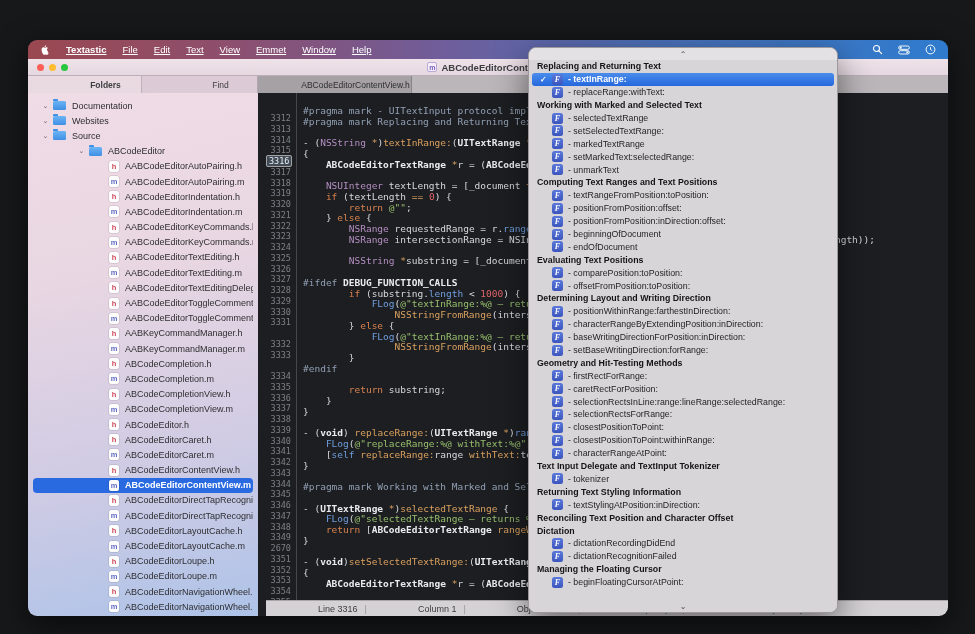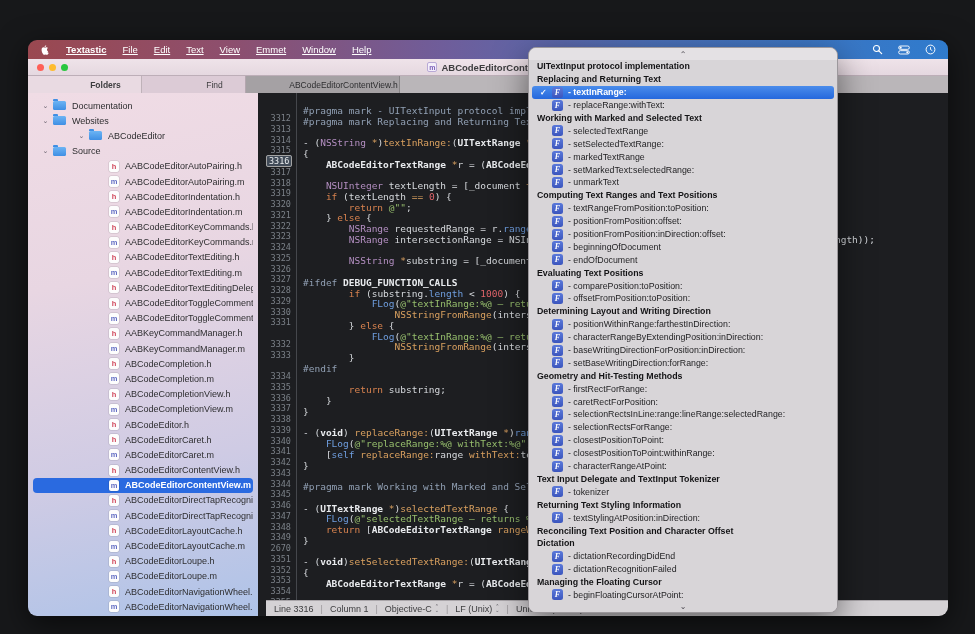--- a/index.html
+++ b/index.html
@@ -30,21 +30,21 @@
   .wtitle { margin:0 auto; display:flex; align-items:center; gap:4px;
     font-size:9.5px; font-weight:bold; color:#3c3c3e; }
   .doc-ic { width:10px; height:10px; background:#f4effa; border:1px solid #b9a9d6; border-radius:2px;
     font-size:7px; font-weight:bold; color:#7a5fb8; display:flex; align-items:center; justify-content:center; }
 
   
   .tabbar { position:absolute; left:0; top:36px; right:0; height:17px; display:flex; background:#a8a2a6; }
   .tab { height:100%; display:flex; align-items:center; justify-content:center;
     font-size:8.5px; color:#3d3d3f; border-right:1px solid rgba(0,0,0,.18); overflow:hidden; white-space:nowrap;padding-left:42px; }
   .tab.t0 { width:114px; background:#e9dae2; font-weight:bold; }
-  .tab.t1 { width:104px; background:#dccbd6; }
+  .tab.t1 { width:116px; background:#dccbd6; }
   .tab.t2 { width:154px; background:#a5a1a4; color:#2d2d2f; }
   .tab.t3 { flex:1; background:#bab6b9; border-right:none; }
 
   
   .main { position:absolute; left:0; top:53px; right:0; bottom:0; display:flex;gap:8px; }
 
   
   .sidebar { width:230px; height:100%;
     background:linear-gradient(168deg,#f0dce5 0%,#e8d6e2 35%,#cfcbe4 70%,#aec3e8 100%);
     padding-top:5px; overflow:hidden; }
@@ -70,21 +70,21 @@
   .ln { height:10.75px; font-size:8.5px; color:#7b8188; text-align:right; padding-right:5px; line-height:10.75px; }
   .ln.cur span { background:#414b58; border:1px solid #a3a3a3; border-radius:2px; padding:0 2px; color:#e8ebee; }
   .cl { height:10.75px; font-size:9.5px; line-height:10.75px; white-space:pre; color:#d6d9dd; }
   .tk-pp { color:#91a0b4; } .tk-ty { color:#b48fc2; } .tk-bt { color:#e9ebee; font-weight:bold; }
   .tk-fn { color:#d9a05f; } .tk-kw { color:#d9834f; } .tk-bl { color:#6f9edf; }
   .tk-st { color:#97bf6d; } .tk-nu { color:#e0646a; } .tk-op { color:#d9a05f; } .tk-pl { color:#d6d9dd; }
 
   
   .statusbar { height:16px; background:#d5d2d5; border-top:1px solid #a9a5a9; display:flex;
     align-items:center; font-size:9px; color:#3c3c3e; padding-left:8px; gap:7px; }
-  .sseg { display:flex; align-items:center; gap:3px; white-space:nowrap; }
+  .sseg { display:flex; align-items:center; gap:3px; white-space:nowrap;margin-left:44px; }
   .ssep { color:#9a969a; }
   .dd { display:inline-flex; flex-direction:column; line-height:3.4px; font-size:5px; color:#55525a; }
 
   
   .popover { position:absolute; left:500px; top:7px; width:310px; height:566px; z-index:60;
     background:#d8d5d8; border:1px solid #9c989c; border-radius:8px;
     box-shadow:0 12px 34px rgba(0,0,0,.5); display:flex; flex-direction:column; overflow:hidden; }
   .pop-scroll { height:12px; flex:none; display:flex; align-items:center; justify-content:center;
     color:#4c4950; font-size:8px; background:#e4e1e4; }
   .pop-scroll.bottom { background:#d8d5d8; }
@@ -167,29 +167,29 @@
         <div class="srow lv0">
           <span class="chev">⌄</span>
           <span class="fold"></span>
           <span>Documentation</span>
         </div>
         <div class="srow lv0">
           <span class="chev">⌄</span>
           <span class="fold"></span>
           <span>Websites</span>
         </div>
+        <div class="srow lv0">
+          <span class="chev">⌄</span>
+          <span class="fold"></span>
+          <span>Source</span>
+        </div>
         <div class="srow lv1">
           <span class="chev">⌄</span>
           <span class="fold"></span>
           <span>ABCodeEditor</span>
-        </div>
-        <div class="srow lv0">
-          <span class="chev">⌄</span>
-          <span class="fold"></span>
-          <span>Source</span>
         </div>
         <div class="srow lv2">
           <span class="fdoc h">h</span>
           <span>AABCodeEditorAutoPairing.h</span>
         </div>
         <div class="srow lv2">
           <span class="fdoc m">m</span>
           <span>AABCodeEditorAutoPairing.m</span>
         </div>
         <div class="srow lv2">
@@ -424,21 +424,20 @@
           <span class="sseg">Unicode (UTF-8)</span>
         </div>
     </div>
   </div>
 
   <div class="popover">
     <div class="pop-scroll">
       <span>⌃</span>
     </div>
     <div class="pop-list" id="poplist">
-        <div class="pop-h">UITextInput protocol implementation</div>
         <div class="pop-h">Replacing and Returning Text</div>
         <div class="pop-i sel">
           <span class="chk">✓</span>
           <span class="ficon">F</span>
           <span>- textInRange:</span>
         </div>
         <div class="pop-i">
           <span class="chk">✓</span>
           <span class="ficon">F</span>
           <span>- replaceRange:withText:</span>

